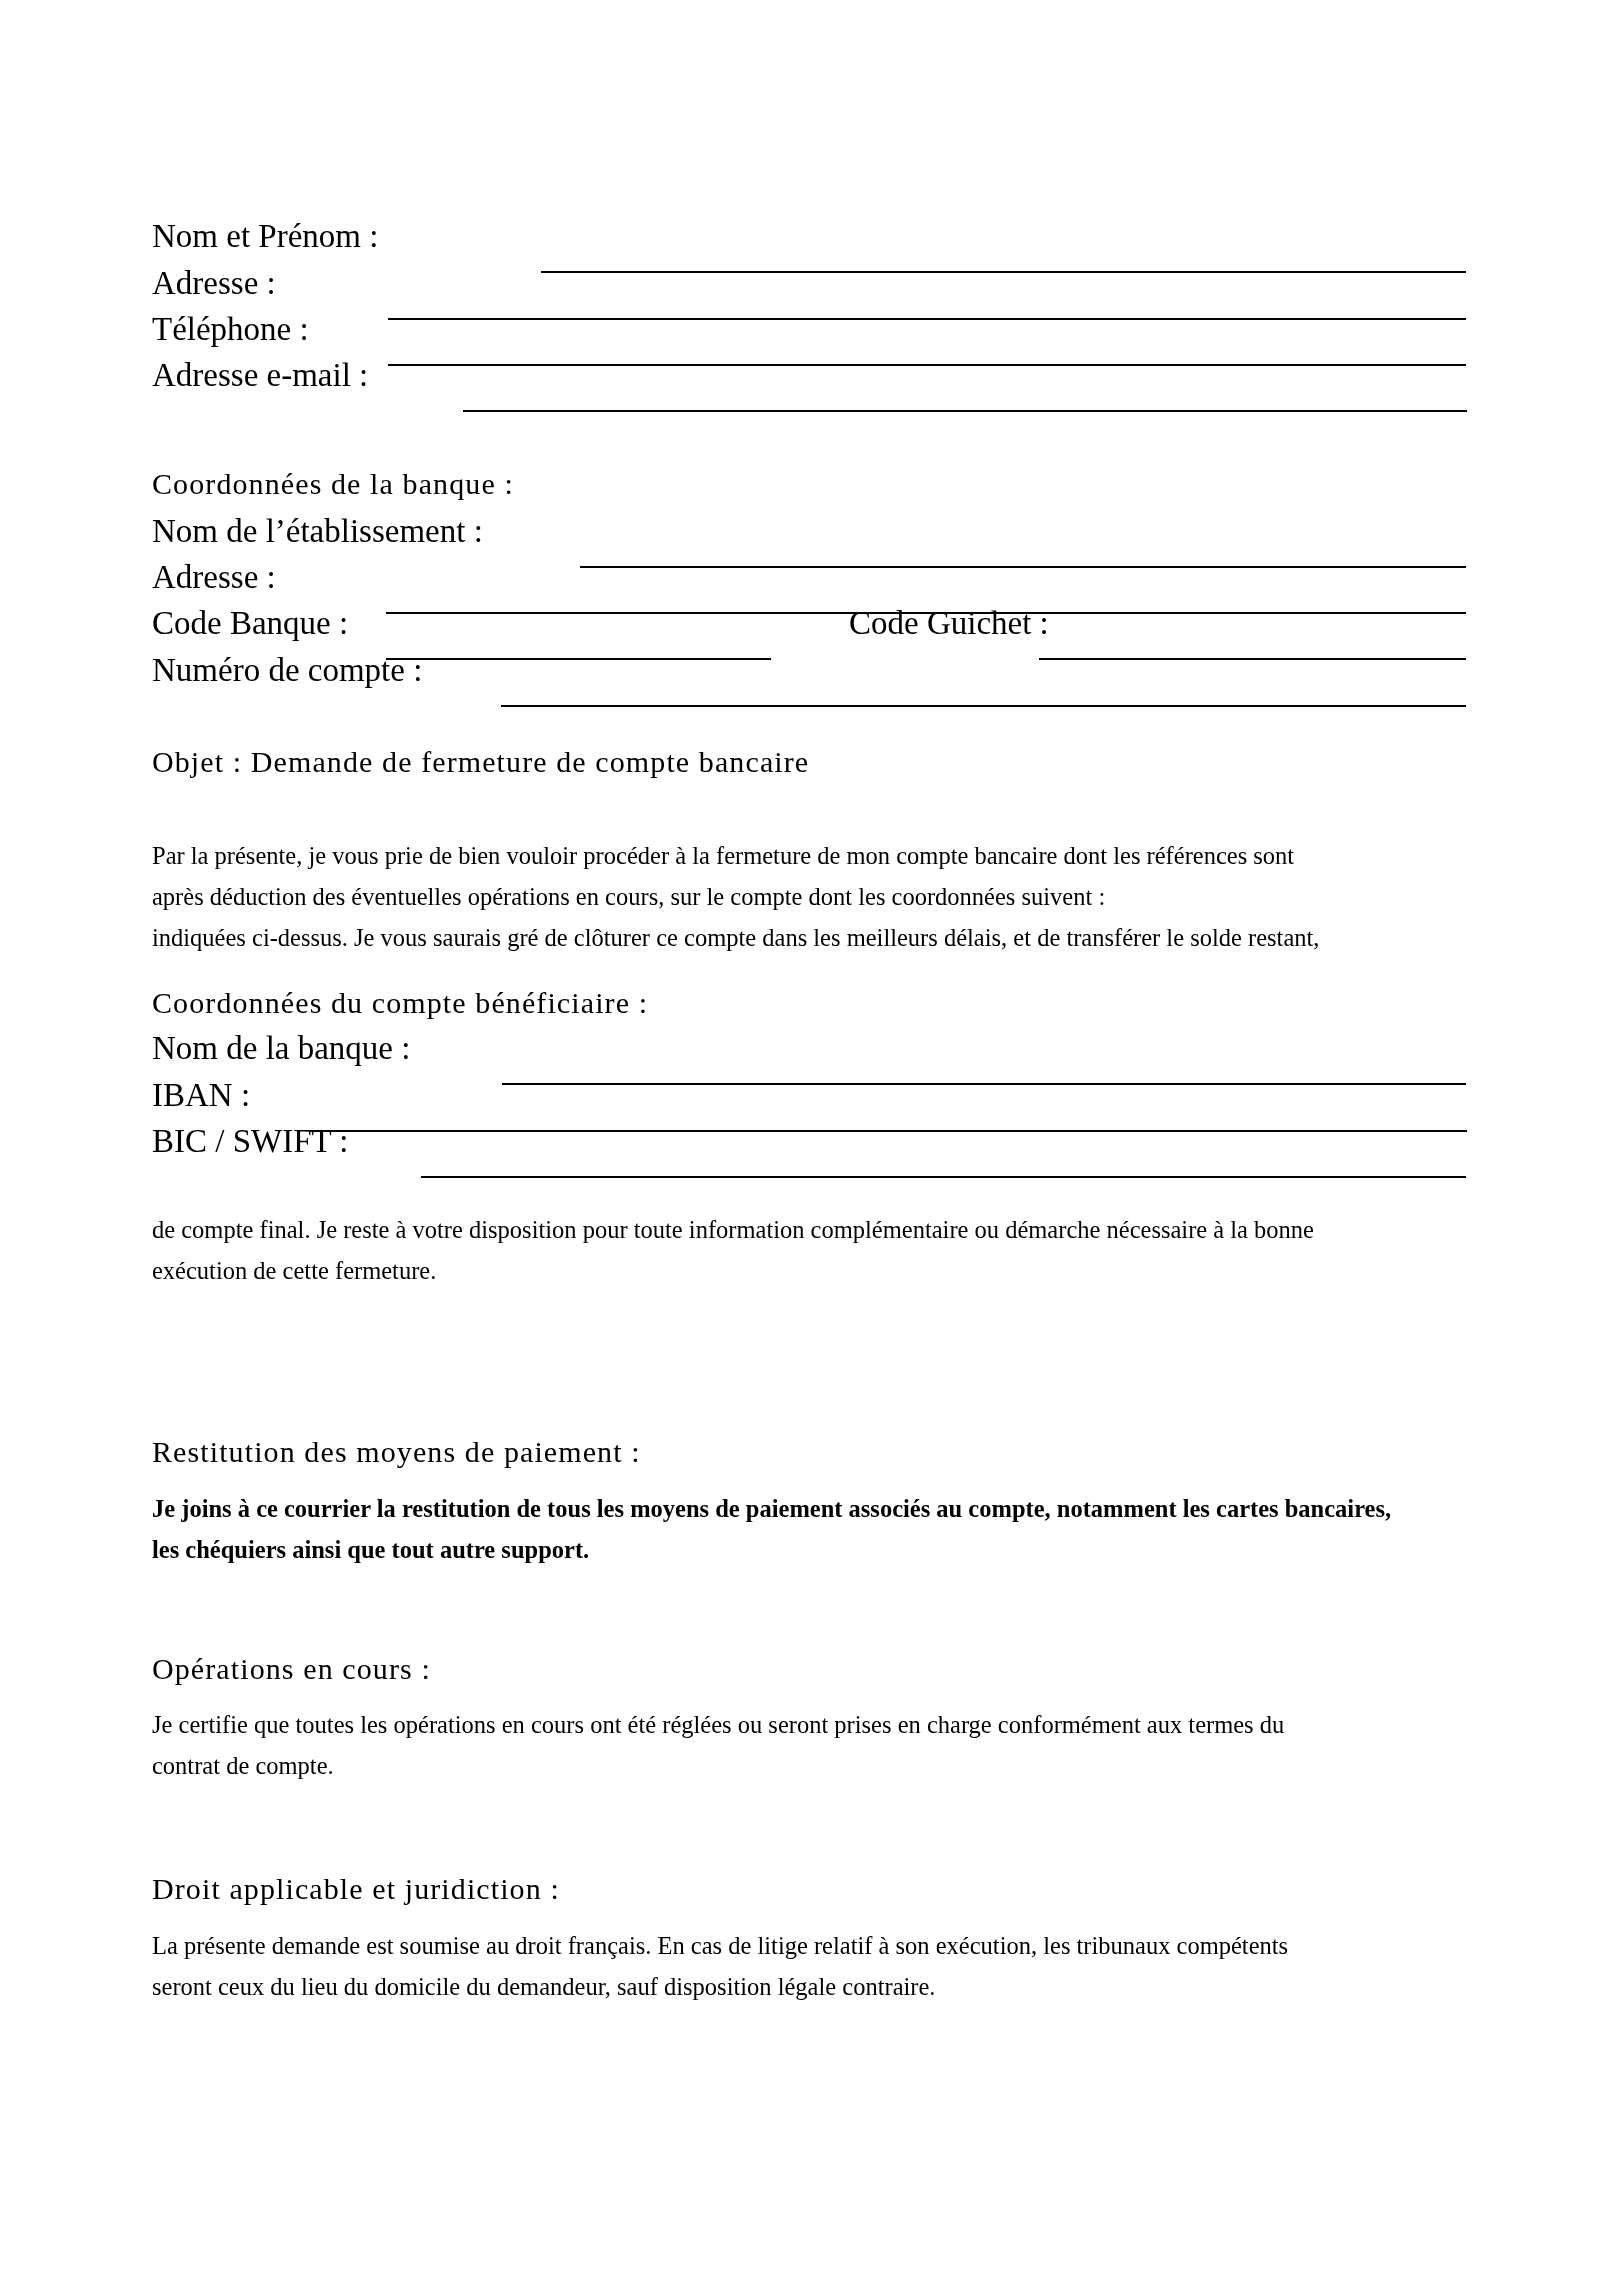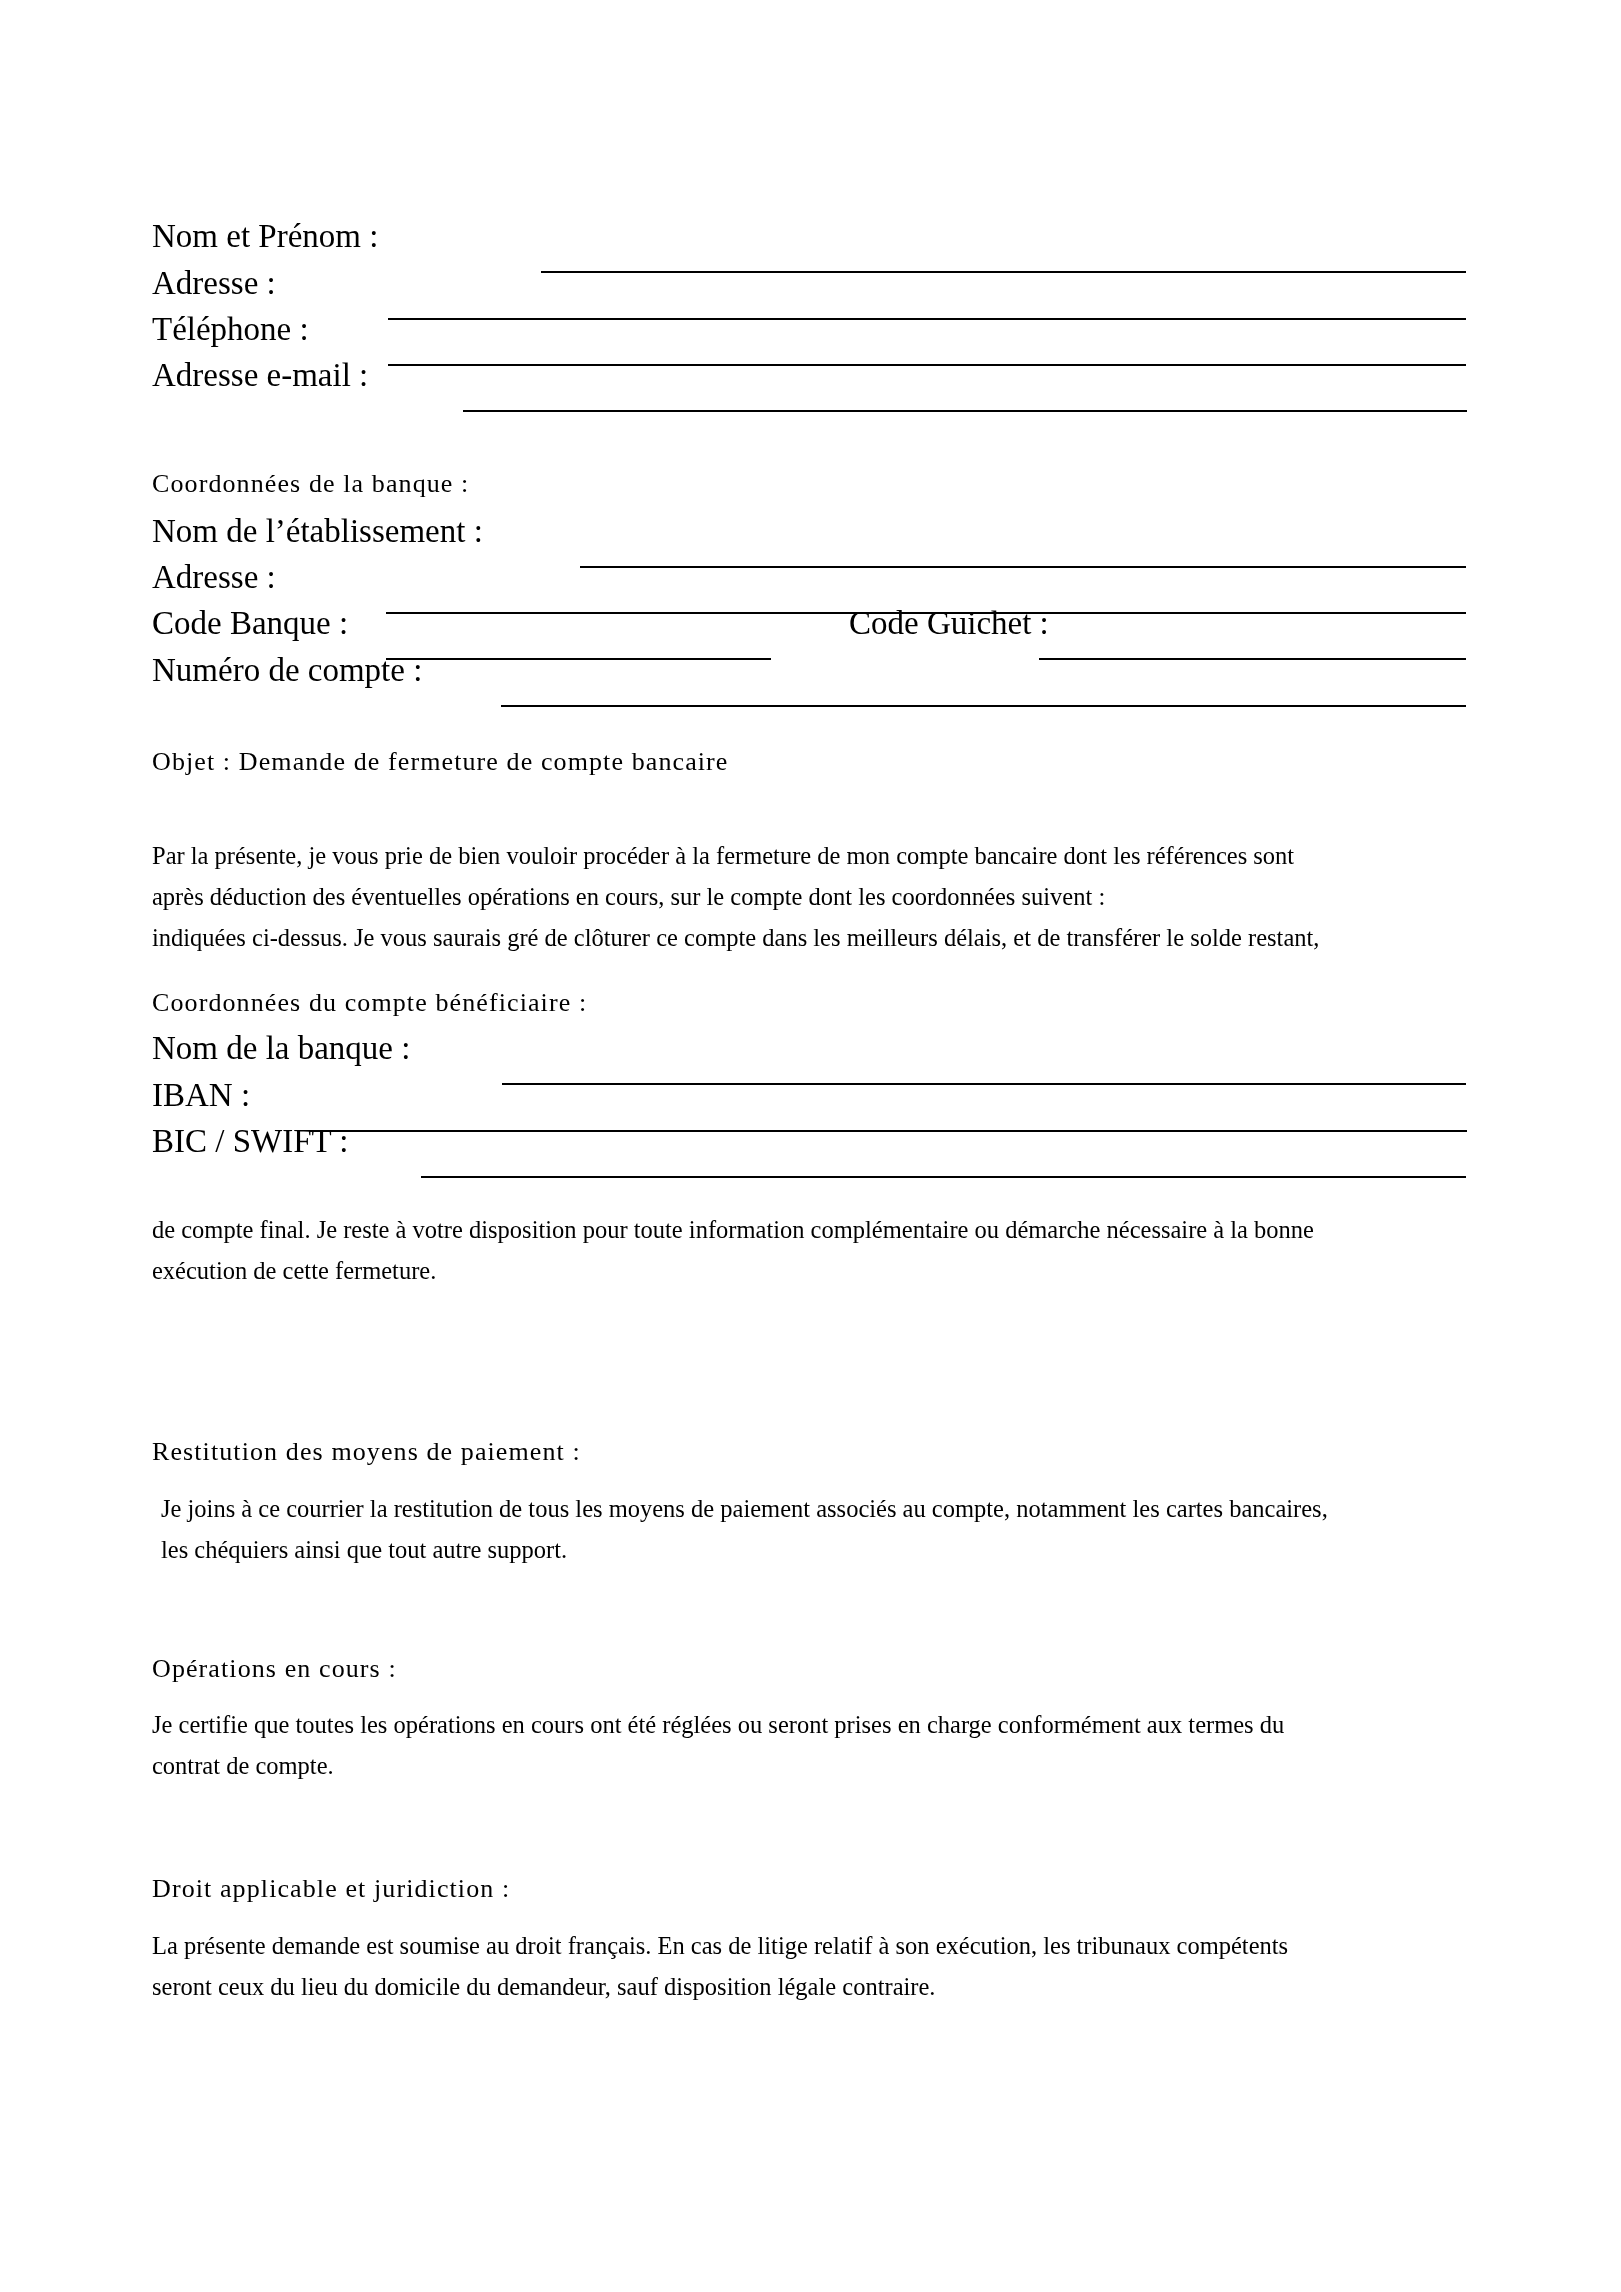--- a/index.html
+++ b/index.html
@@ -32,21 +32,21 @@
   
   .abs {
     position: absolute;
     white-space: nowrap;
   }
   .label {
     font-size: 33px;
     line-height: 29px;
   }
   .section-head {
-    font-size: 26px;
+    font-size: 30px;
     letter-spacing: 1.1px;
     line-height: 29px;
   }
   
   .rule {
     position: absolute;
     height: 0;
     border-bottom: 2.9px solid #000000;
   }
   
@@ -113,21 +113,21 @@
 
   <div class="abs label" style="left:152px; top:1127px;">BIC / SWIFT :</div>
   <div class="rule" style="left:421px; top:1176px; width:1045px;"></div>
 
   <div class="para" style="left:152px; top:1209px; width:1318px;">
     <p>de compte final. Je reste à votre disposition pour toute information complémentaire ou démarche nécessaire à la bonne</p>
     <p>exécution de cette fermeture.</p>
   </div>
 
   <div class="abs section-head" style="left:152px; top:1437px;">Restitution des moyens de paiement :</div>
-  <div class="para" style="left:161px; top:1488px; width:1318px;">
+  <div class="para" style="left:152px; top:1488px; width:1318px;font-weight:bold;">
     <p>Je joins à ce courrier la restitution de tous les moyens de paiement associés au compte, notamment les cartes bancaires,</p>
     <p>les chéquiers ainsi que tout autre support.</p>
   </div>
 
   <div class="abs section-head" style="left:152px; top:1654px;">Opérations en cours :</div>
   <div class="para" style="left:152px; top:1704px; width:1318px;">
     <p>Je certifie que toutes les opérations en cours ont été réglées ou seront prises en charge conformément aux termes du</p>
     <p>contrat de compte.</p>
   </div>
 

